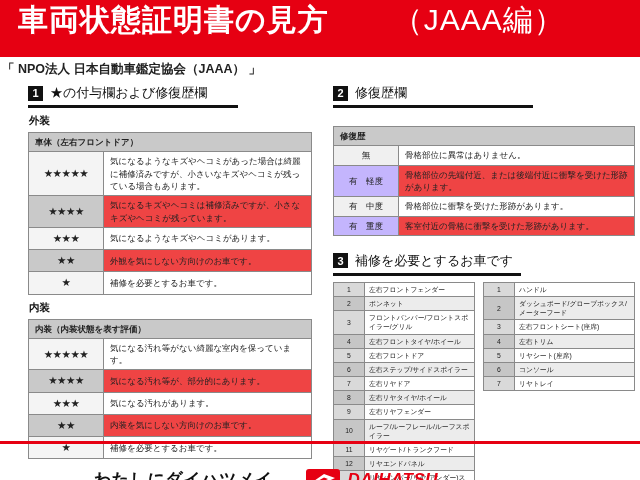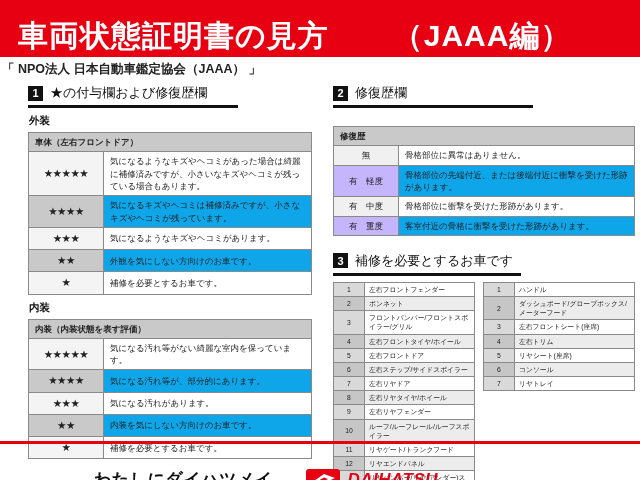--- a/index.html
+++ b/index.html
@@ -3,24 +3,24 @@
 <meta charset="utf-8">
 <style>
   html,body{margin:0;padding:0;}
   body{
     width:640px;height:480px;position:relative;overflow:hidden;
     background:#ffffff;font-family:"Liberation Sans",sans-serif;color:#1a1a1a;
   }
   
   .titlebar{
     position:absolute;top:0;left:0;width:640px;height:57px;
-    background:#e60012;color:#fff;display:flex;align-items:flex-end;
+    background:#e60012;color:#fff;display:flex;align-items:flex-start;
   }
   .titlebar .t1{font-size:30px;font-weight:bold;margin-left:18px;letter-spacing:1px;}
-  .titlebar .t2{font-size:30px;font-weight:bold;margin-left:64px;letter-spacing:1px;}
+  .titlebar .t2{font-size:30px;font-weight:normal;margin-left:64px;letter-spacing:1px;}
   
   .subtitle{position:absolute;top:61px;left:2px;font-size:12.5px;font-weight:bold;color:#222;}
   
   .col-left{position:absolute;left:28px;top:84px;width:284px;}
   .col-right{position:absolute;left:333px;top:84px;width:302px;}
   
   .sec-head{display:flex;align-items:center;gap:7px;border-bottom:3px solid #111;
             padding-bottom:3px;margin-bottom:6px;}
   .w210{width:210px;} .w200{width:200px;} .w188{width:188px;}
   .sec-num{width:15px;height:15px;background:#111;color:#fff;font-weight:bold;font-size:11px;
@@ -28,21 +28,21 @@
   .sec-title{font-size:13px;font-weight:normal;color:#111;white-space:nowrap;}
   .sub-label{font-size:10.5px;font-weight:bold;margin:6px 0 4px 1px;color:#111;}
   
   table{border-collapse:collapse;width:100%;}
   td{border:1px solid #8a8a8a;font-size:8.5px;padding:3px 6px;color:#222;line-height:1.45;}
   .th-row td{background:#c9c9c9;font-weight:bold;}
   .star-cell{width:62px;text-align:center;font-size:10.5px;letter-spacing:-0.5px;white-space:nowrap;background:#f4f4f4;}
   .lbl-cell{width:52px;text-align:center;font-size:8.5px;white-space:nowrap;background:#f0f0f0;}
   tr.alt .star-cell{background:#c9c9c9;}
   tr.alt .lbl-cell{background:#c4b5fd;}
-  tr.alt td.desc{background:#0ea5e9;}
+  tr.alt td.desc{background:#ef4444;}
   
   .parts-wrap{display:flex;gap:8px;align-items:flex-start;margin-top:2px;}
   .parts-wrap table.pl{width:142px;}
   .parts-wrap table.pr{width:152px;}
   .parts-wrap td{font-size:6.8px;padding:2px 4px;line-height:1.35;}
   .num-cell{width:22px;text-align:center;background:#d9d9d9;}
   .parts-wrap tr.alt td.desc{background:#ececec;}
   .parts-wrap tr.alt .num-cell{background:#c6c6c6;}
   
   .red-rule{position:absolute;top:441px;left:0;width:640px;height:3px;background:#e60012;}

